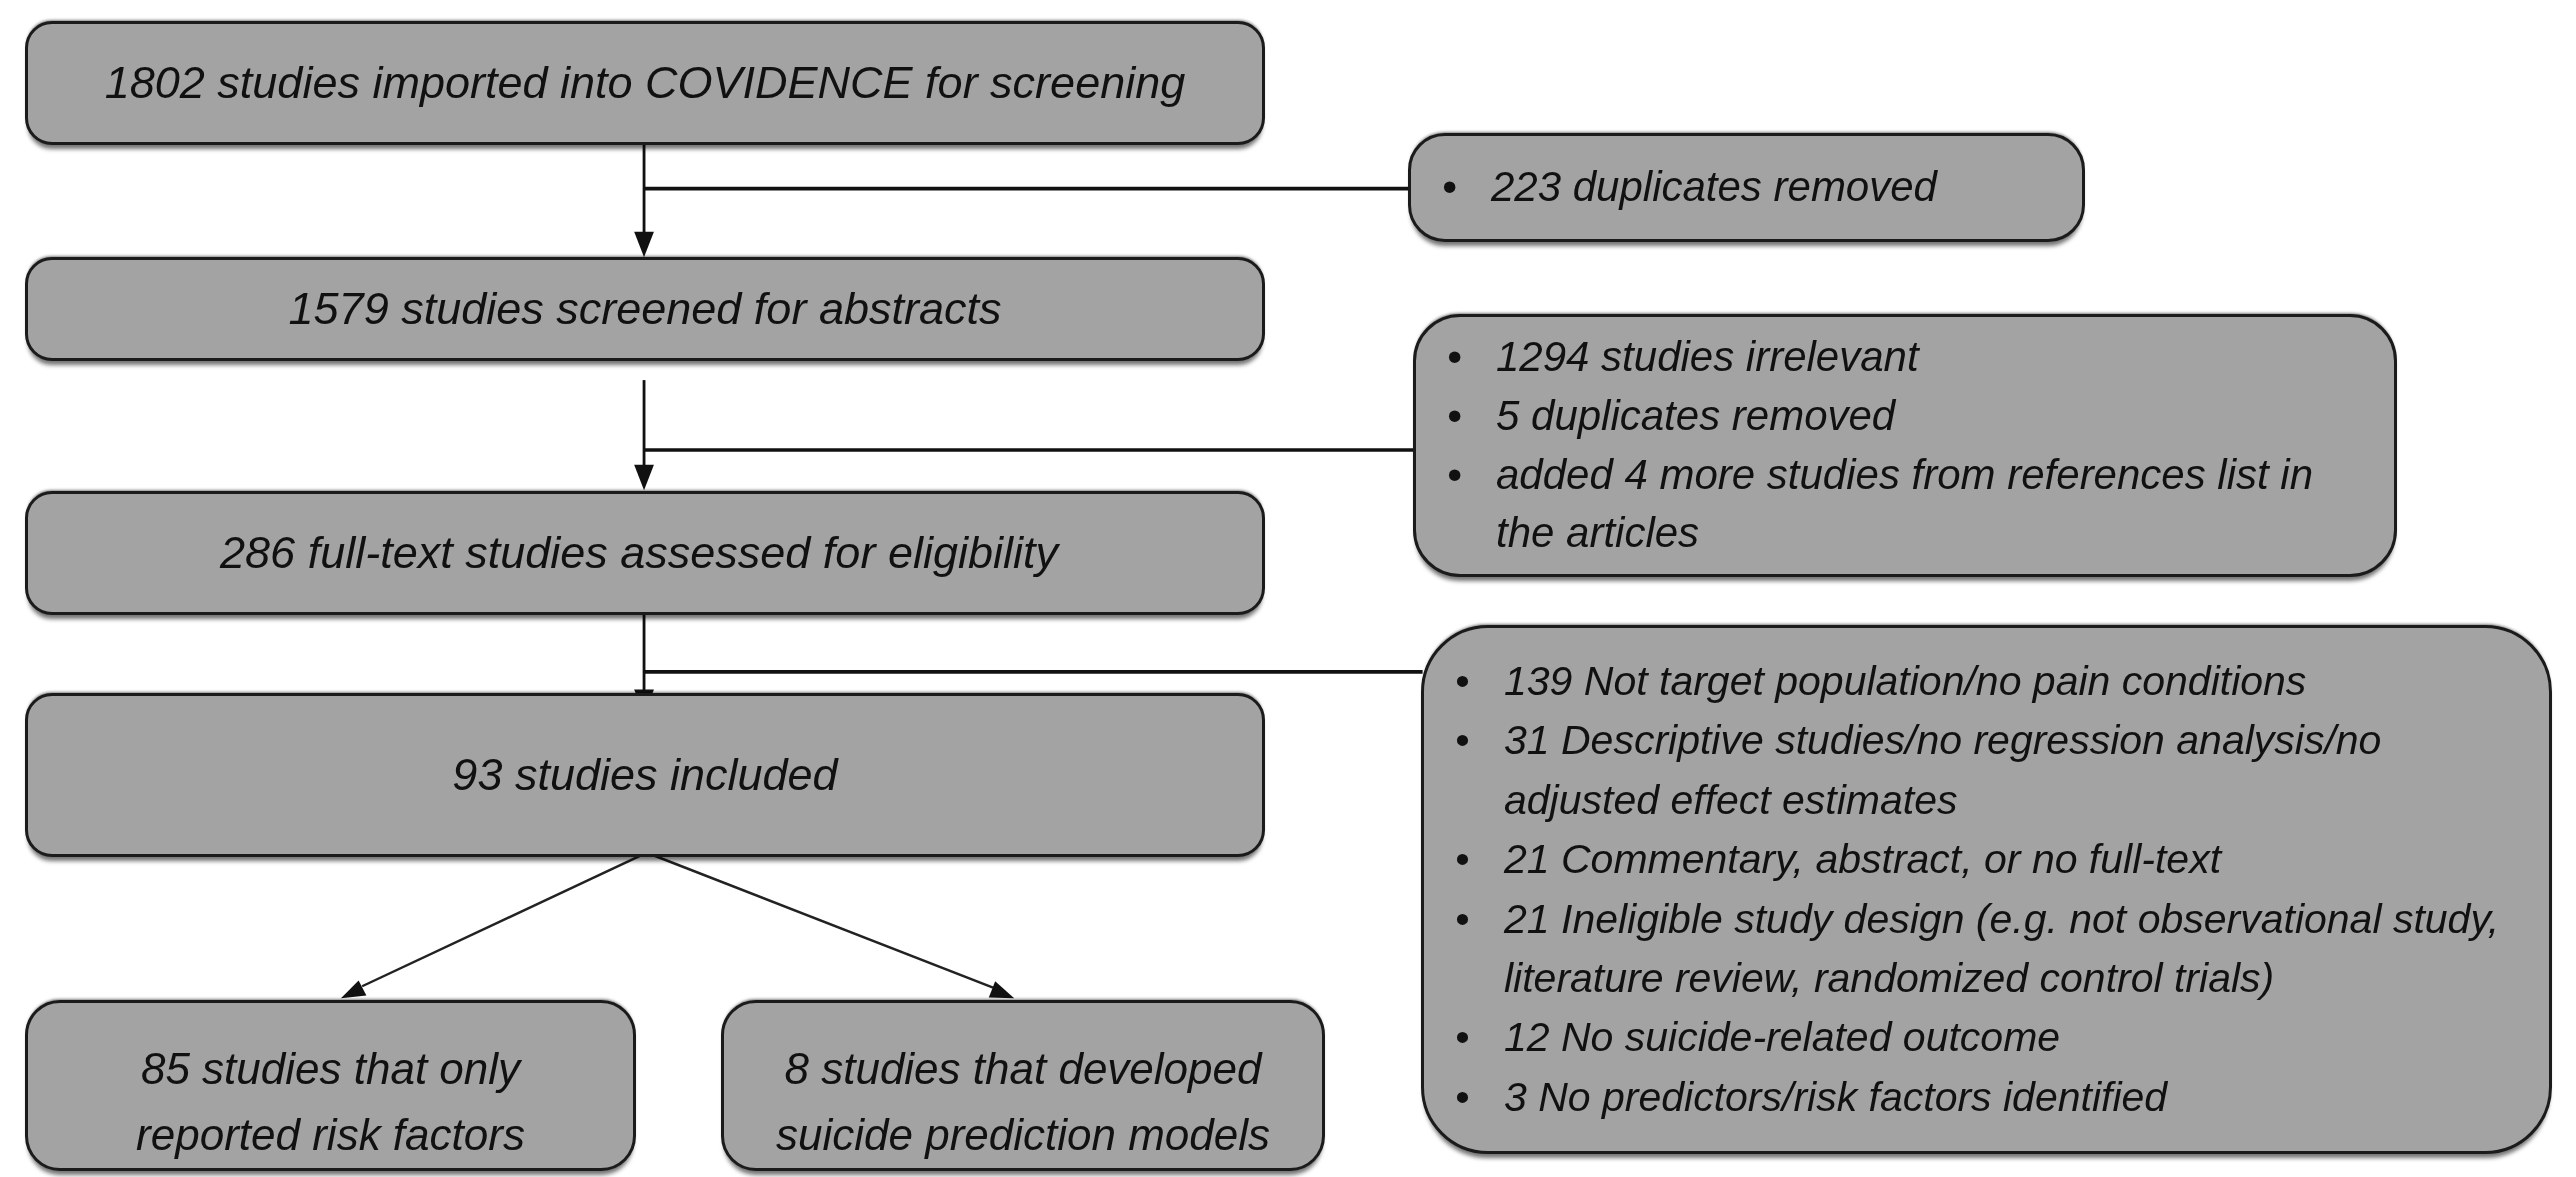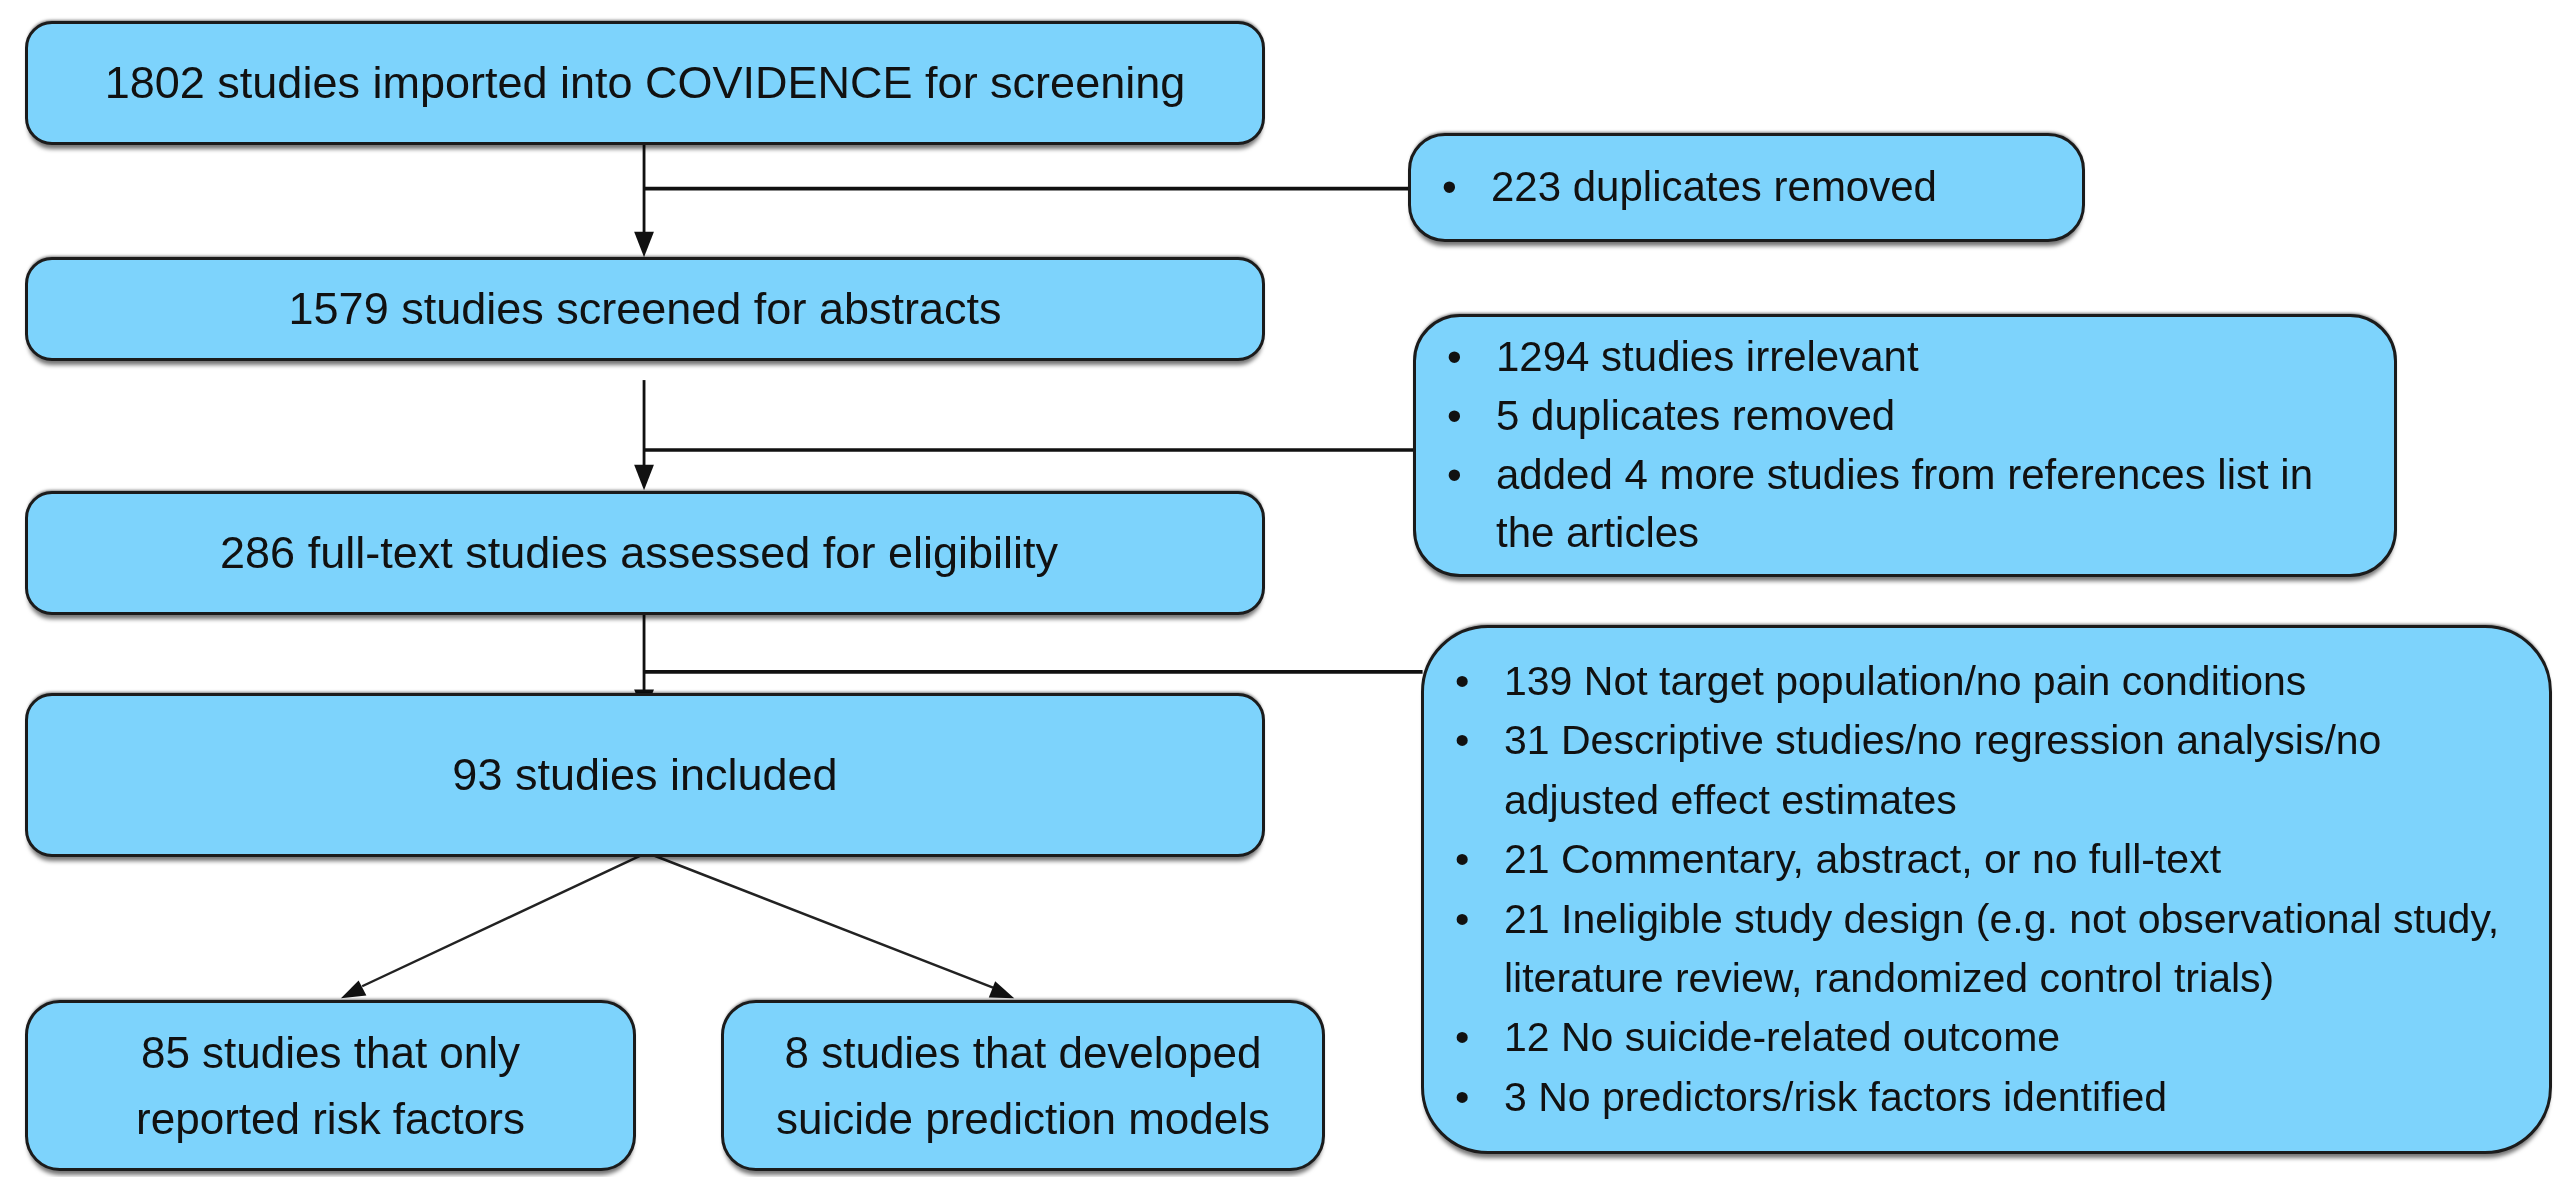--- a/index.html
+++ b/index.html
@@ -14,47 +14,49 @@
   }
   svg.connectors {
     position: absolute;
     left: 0; top: 0;
     width: 2576px; height: 1177px;
     pointer-events: none;
   }
   .box {
     position: absolute;
     box-sizing: border-box;
-    background: #7dd3fc;
+    background: #a3a3a3;
     border: 3.5px solid #1b1b1b;
     box-shadow: 0 -3.5px 2.8px -2.8px rgba(0,0,0,0.5), 0 7px 4.2px -3.5px rgba(0,0,0,0.55);
     display: flex;
     align-items: center;
     justify-content: center;
     text-align: center;
+    font-style: italic;
   }
   .main-box {
     left: 25px;
     width: 1240px;
     border-radius: 27px;
     font-size: 45px;
     line-height: 1.3;
     padding: 0 28px;
   }
   #box-imported  { top: 21px;   height: 124px; }
   #box-screened  { top: 257px;  height: 104px; }
   #box-fulltext  { top: 491px;  height: 124px; padding-left: 16px; }
   #box-included  { top: 693px; height: 164px; }
   .bottom-box {
     top: 1000px;
     height: 171px;
     border-radius: 35px;
     font-size: 44px;
     line-height: 1.5;
     padding: 0 25px;
+    align-items: flex-end;
   }
   #box-risk-factors      { left: 25px;   width: 611px; }
   #box-prediction-models { left: 721px; width: 604px; }
   .side-box {
     flex-direction: column;
     justify-content: center;
     align-items: stretch;
     text-align: left;
     font-size: 42px;
     line-height: 1.4;

